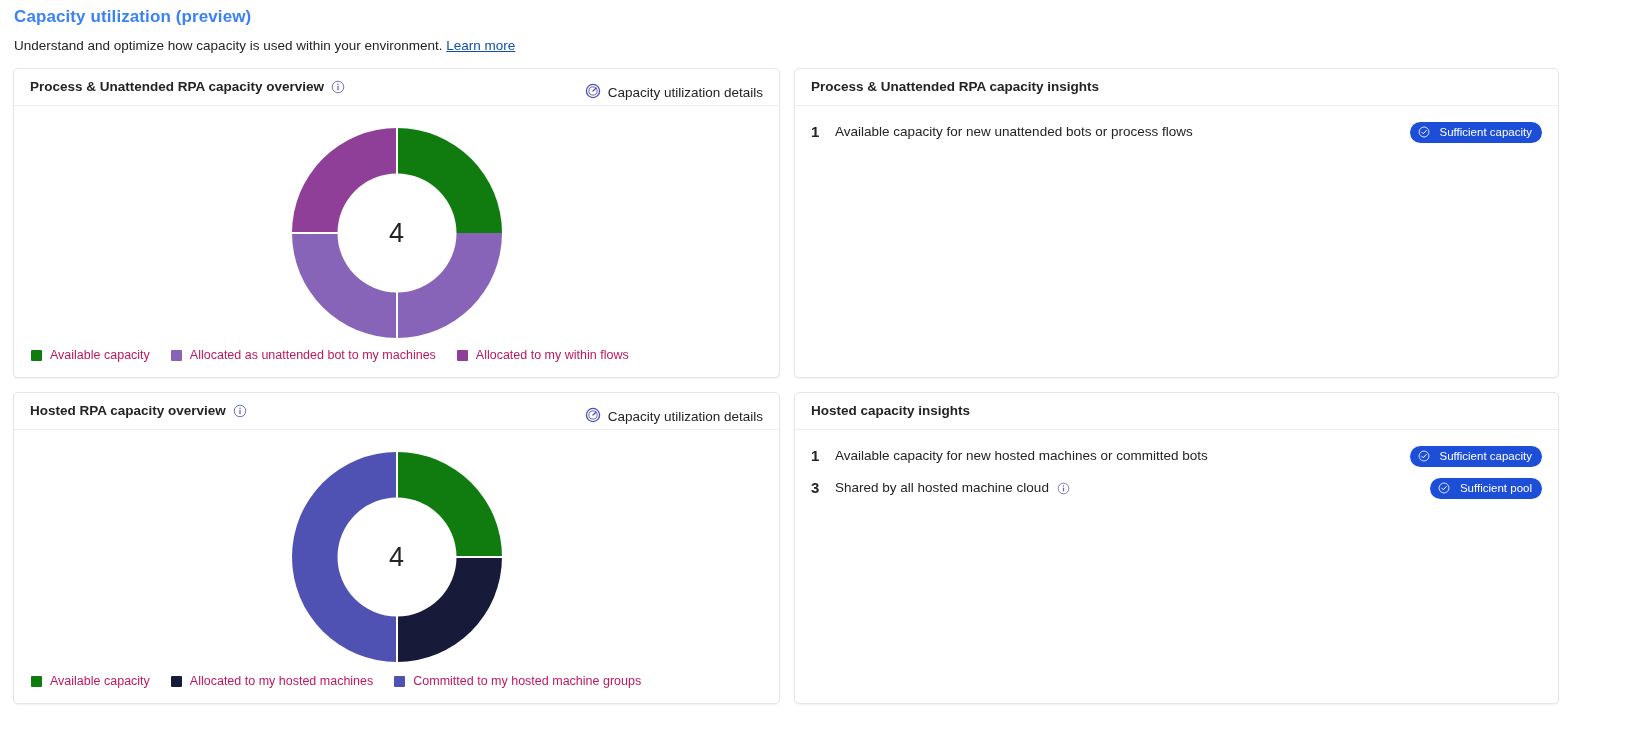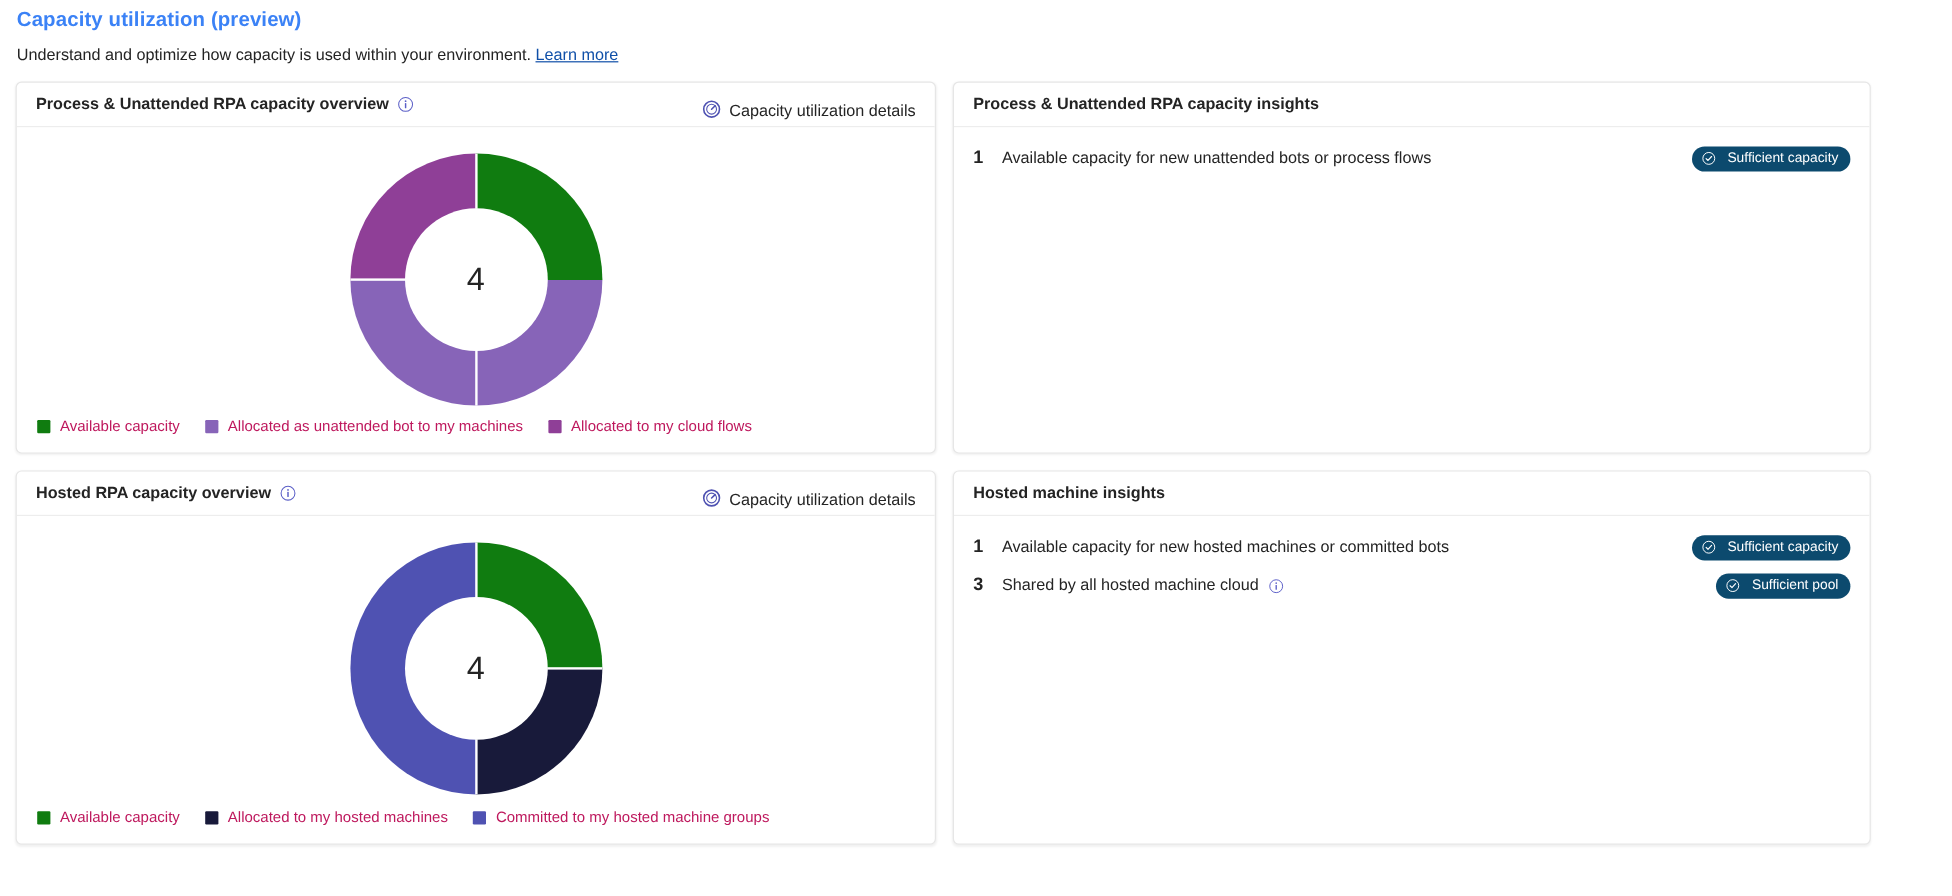--- a/index.html
+++ b/index.html
@@ -199,21 +199,21 @@
     display: inline-flex;
     align-items: center;
     cursor: pointer;
   }
   .insight-spacer { flex: 1 1 auto; }
 
   .badge {
     display: inline-flex;
     align-items: center;
     gap: 10px;
-    background: #0c4a6e;
+    background: #1d4ed8;
     color: #ffffff;
     border-radius: 11px;
     padding: 3px 10px 3px 8px;
     font-size: 11.5px;
     line-height: 15px;
     white-space: nowrap;
   }
   .badge svg { display: block; }
 </style>
 </head>
@@ -268,21 +268,21 @@
         <span class="legend-item">
           <span class="legend-swatch" style="background:#107c10;"></span>
           <span class="legend-label">Available capacity</span>
         </span>
         <span class="legend-item">
           <span class="legend-swatch" style="background:#8764b8;"></span>
           <span class="legend-label">Allocated as unattended bot to my machines</span>
         </span>
         <span class="legend-item">
           <span class="legend-swatch" style="background:#8f3f97;"></span>
-          <span class="legend-label">Allocated to my cloud flows</span>
+          <span class="legend-label">Allocated to my within flows</span>
         </span>
       </div>
     </div>
   </div>
 
   <div class="card">
     <div class="card-head">
       <span class="card-title">Process &amp; Unattended RPA capacity insights</span>
     </div>
     <div class="insights-body">
@@ -350,21 +350,21 @@
         <span class="legend-item">
           <span class="legend-swatch" style="background:#4f52b2;"></span>
           <span class="legend-label">Committed to my hosted machine groups</span>
         </span>
       </div>
     </div>
   </div>
 
   <div class="card">
     <div class="card-head">
-      <span class="card-title">Hosted machine insights</span>
+      <span class="card-title">Hosted capacity insights</span>
     </div>
     <div class="insights-body">
       <div class="insight-row">
         <span class="insight-count">1</span>
         <span class="insight-text">Available capacity for new hosted machines or committed bots</span>
         <span class="insight-spacer"></span>
         <span class="badge">
           <span>
             <svg width="12" height="12" viewBox="0 0 16 16" aria-hidden="true">
               <circle cx="8" cy="8" r="6.6" fill="none" stroke="#ffffff" stroke-width="1.1"></circle>

